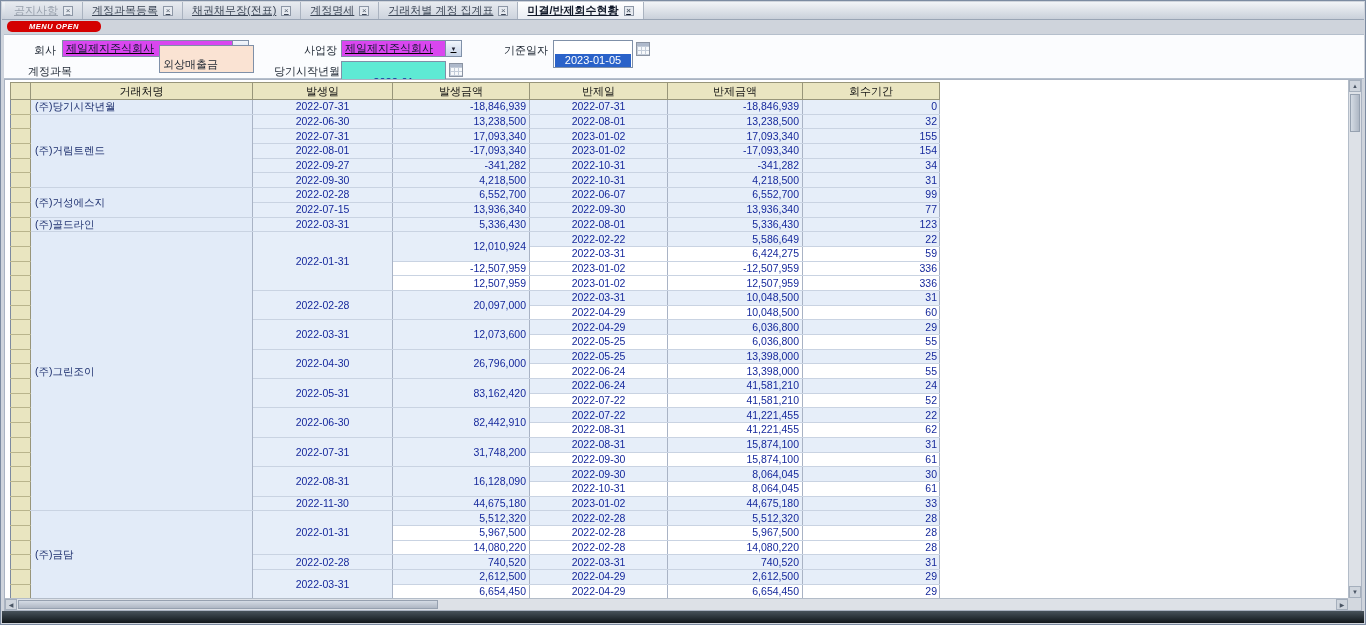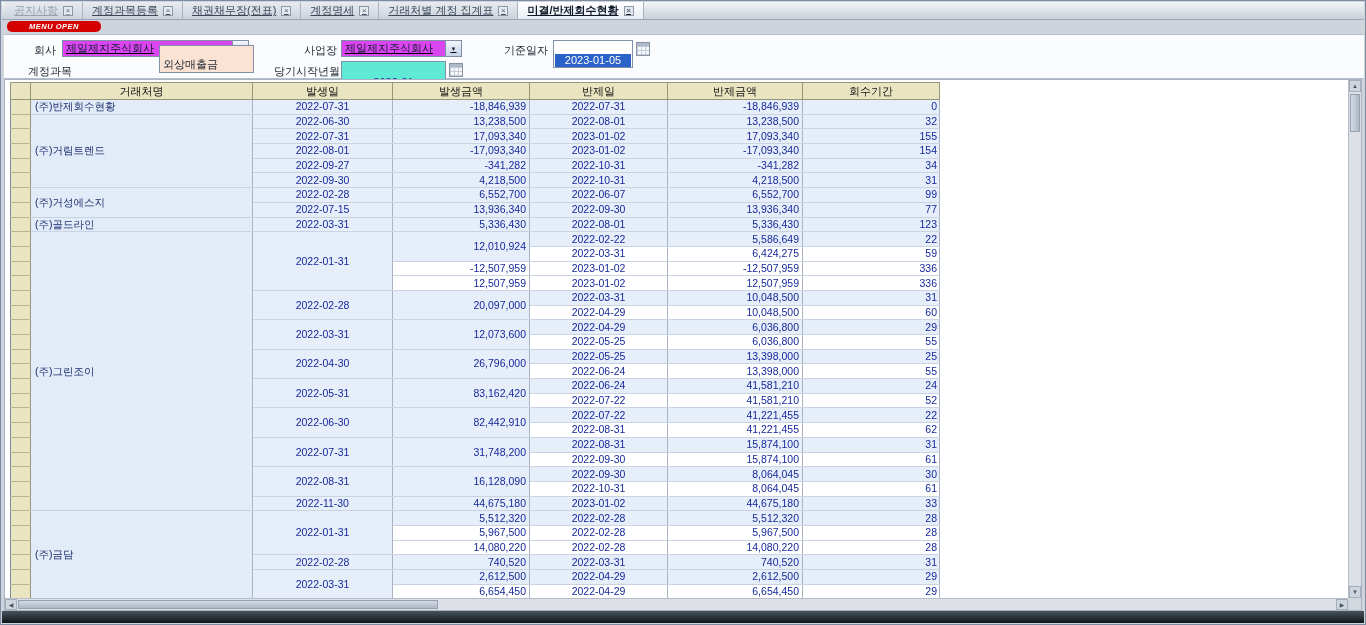--- a/index.html
+++ b/index.html
@@ -171,21 +171,21 @@
               <th>발생일</th>
               <th>발생금액</th>
               <th>반제일</th>
               <th>반제금액</th>
               <th>회수기간</th>
             </tr>
           </thead>
         <tbody>
             <tr class="rp">
               <td class="gut"></td>
-              <td class="cust">(주)반제회수현황</td>
+              <td class="cust">(주)당기시작년월</td>
               <td class="dt">2022-07-31</td>
               <td class="num">-18,846,939</td>
               <td class="dt">2022-07-31</td>
               <td class="num">-18,846,939</td>
               <td class="per">0</td>
             </tr>
             <tr class="rp">
               <td class="gut"></td>
               <td class="cust" rowspan="5">(주)거림트렌드</td>
               <td class="dt">2022-06-30</td>

